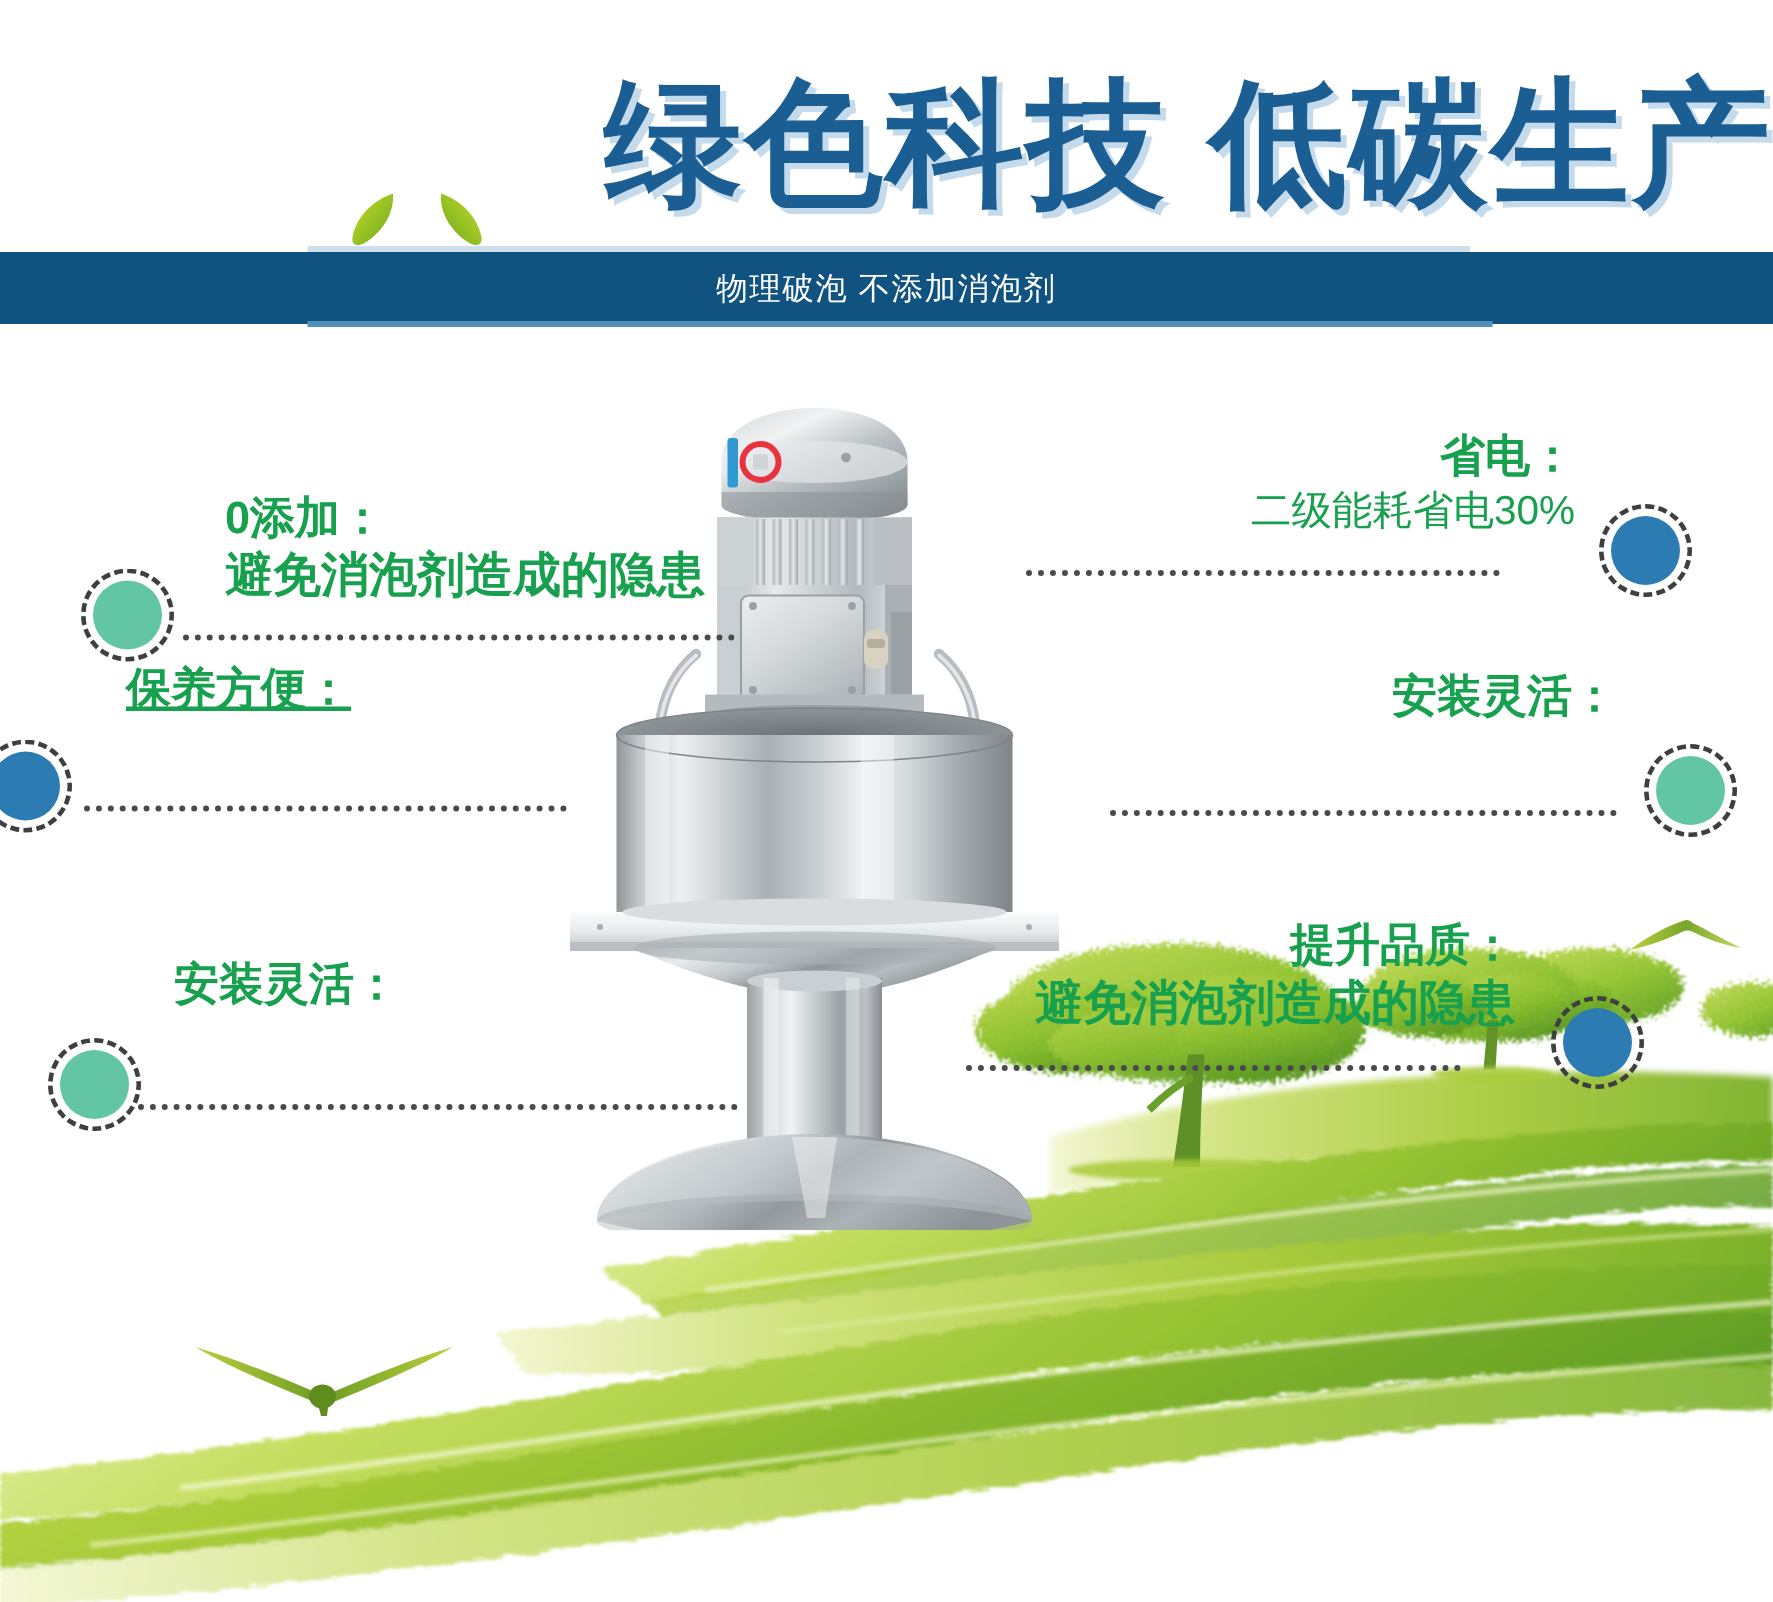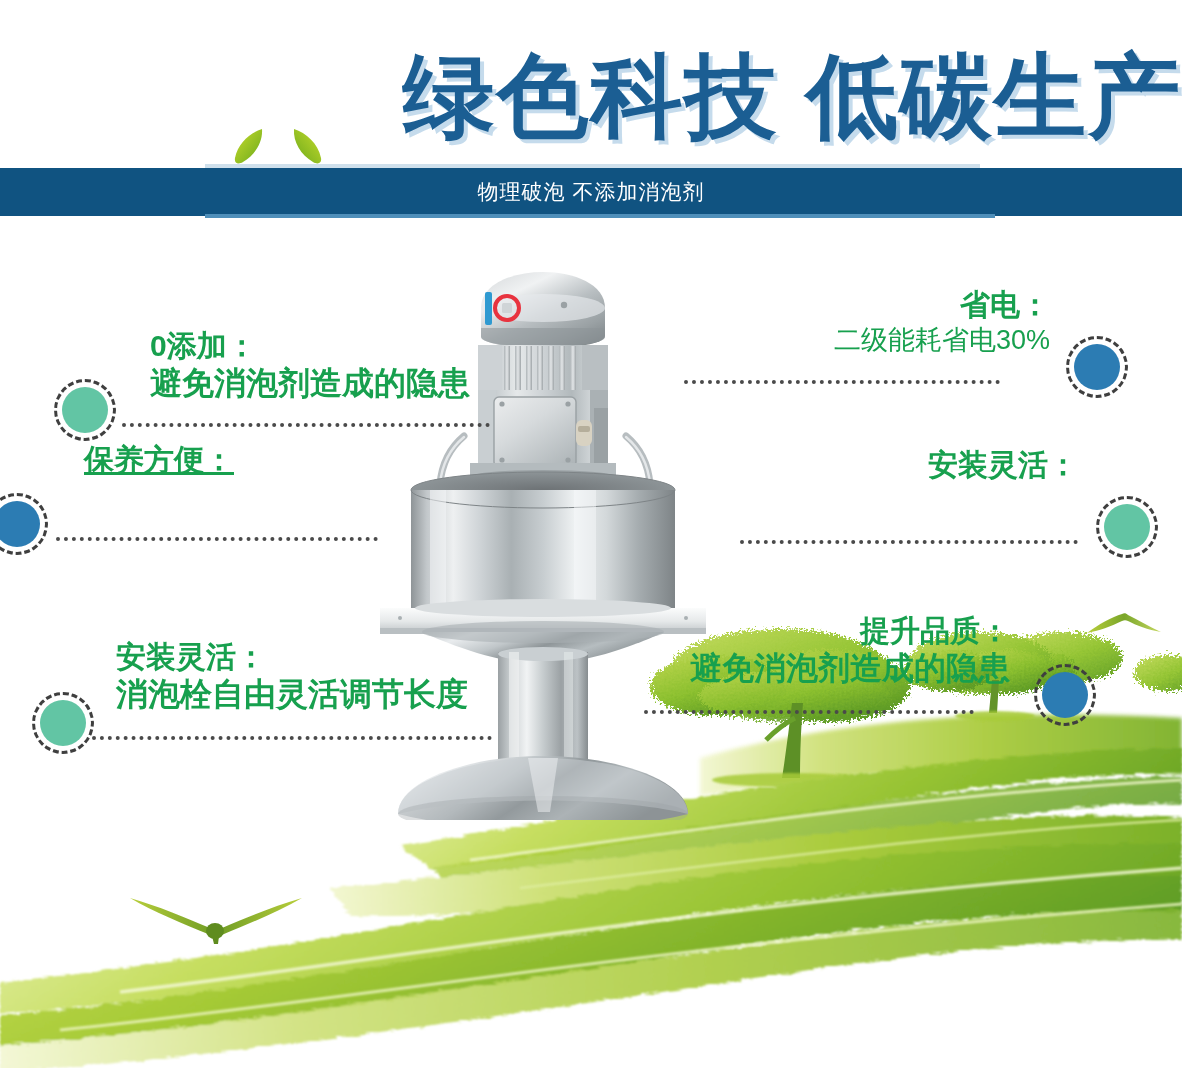--- a/index.html
+++ b/index.html
@@ -401,21 +401,20 @@
   <div class="feat left" style="left:-22px; top:443px; width:420px; height:120px;">
     <div class="txt t1" style="left:106px; top:0px;text-decoration:underline;">保养方便：</div>
     <div class="dash" style="left:78px; top:94px; width:322px;"></div>
     <div class="circle" style="left:8px; top:50px;">
       <i style="background:#2c7cb3"></i>
     </div>
   </div>
 
   <div class="feat left" style="left:22px; top:640px; width:470px; height:125px;">
     <div class="txt t1" style="left:94px; top:0px;">安装灵活：</div>
-    <div class="txt t2" style="left:94px; top:37px;">消泡栓自由灵活调节长度</div>
     <div class="dash" style="left:70px; top:96px; width:400px;"></div>
     <div class="circle" style="left:10px; top:52px;">
       <i style="background:#62c5a4"></i>
     </div>
   </div>
 
   <div class="feat right" style="left:684px; top:288px; width:452px; height:120px;">
     <div class="txt t1" style="right:86px; top:0px;">省电：</div>
     <div class="txt t2 thin" style="right:86px; top:37px;">二级能耗省电30%</div>
     <div class="dash" style="left:0px; top:92px; width:316px;"></div>

